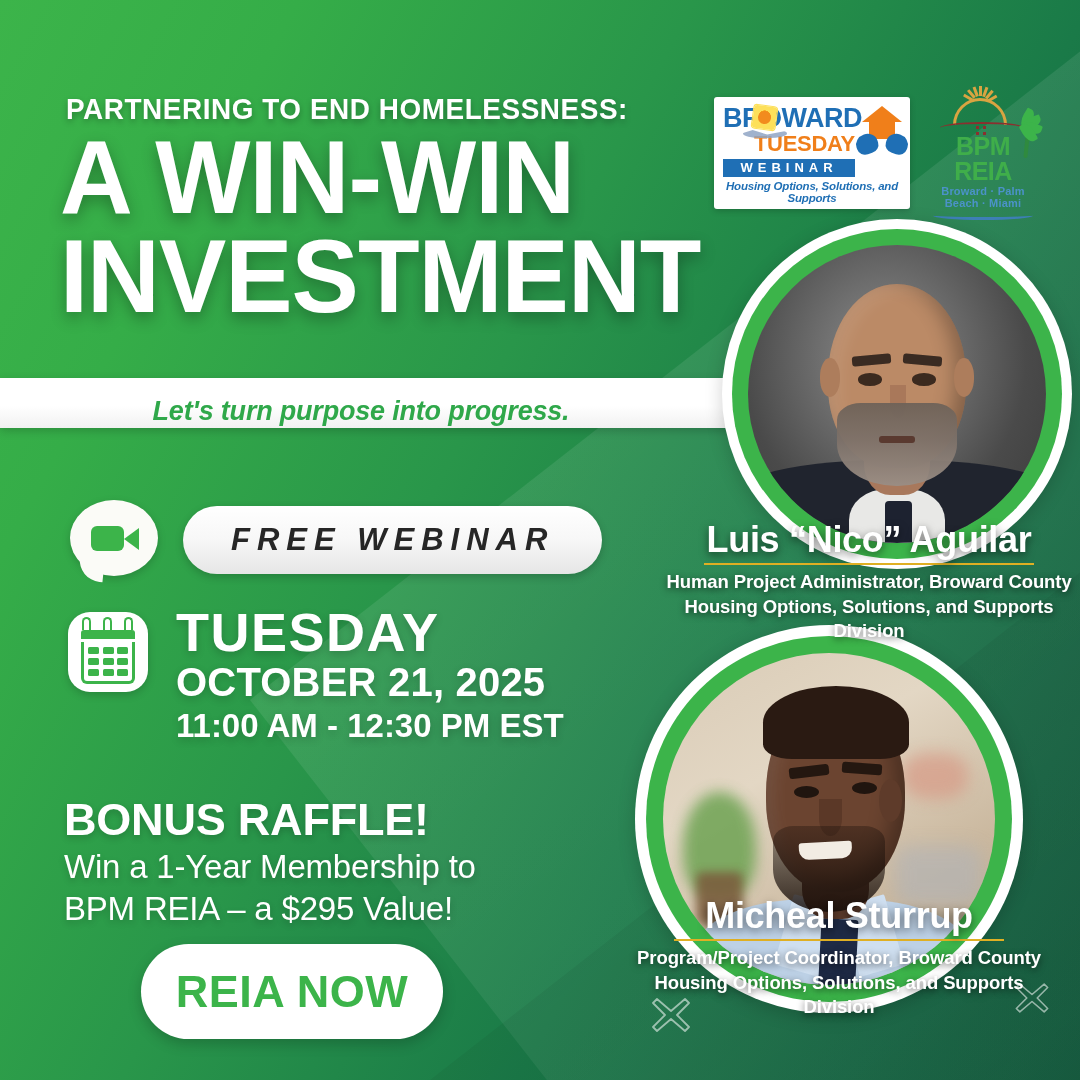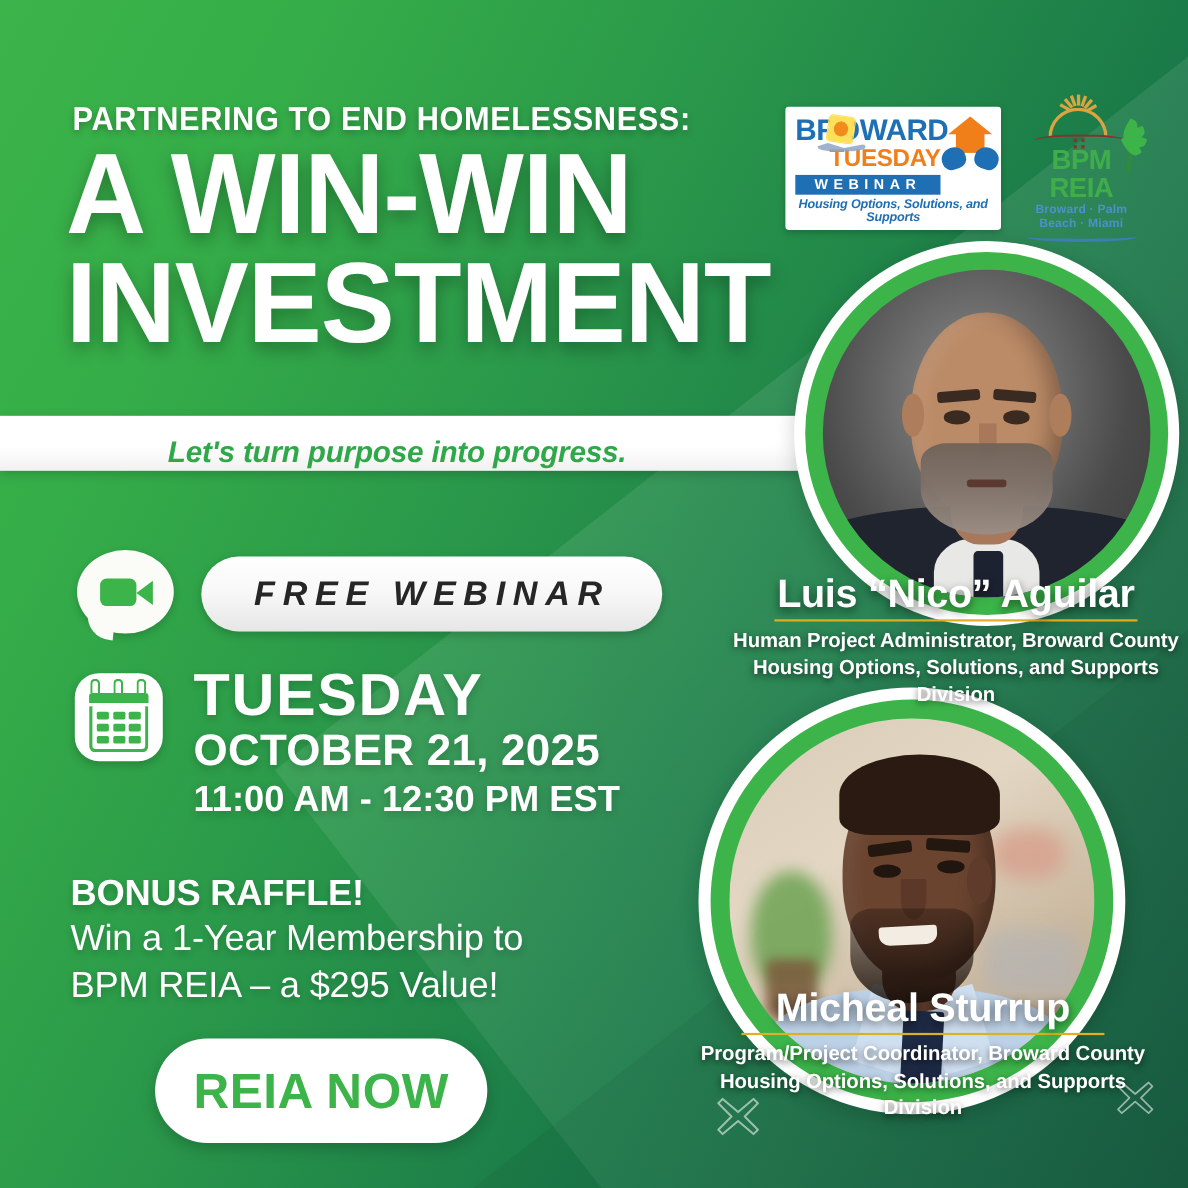--- a/index.html
+++ b/index.html
@@ -246,21 +246,21 @@
     font-size:40px; font-weight:bold; letter-spacing:0.2px; line-height:1.12;
     text-shadow:0 3px 8px rgba(0,0,0,0.2);
   }
   .date-time {
     font-size:33px; font-weight:bold; letter-spacing:0px; line-height:1.25;
     text-shadow:0 3px 8px rgba(0,0,0,0.2);
   }
 
   
   .bonus { position:absolute; left:64px; top:793px; color:#ffffff; }
-  .bonus-title { font-size:33px; font-weight:bold; letter-spacing:-0.2px; line-height:1.18;
+  .bonus-title { font-size:45px; font-weight:bold; letter-spacing:-0.2px; line-height:1.18;
     text-shadow:0 3px 7px rgba(0,0,0,0.2); }
   .bonus-l1, .bonus-l2 { font-size:33px; font-weight:normal; letter-spacing:-0.2px; line-height:1.28;
     text-shadow:0 3px 7px rgba(0,0,0,0.2); }
 
   
   .cta {
     position:absolute; left:141px; top:944px;
     width:302px; height:95px;
     background:#ffffff; border-radius:50px;
     display:flex; align-items:center; justify-content:center;

